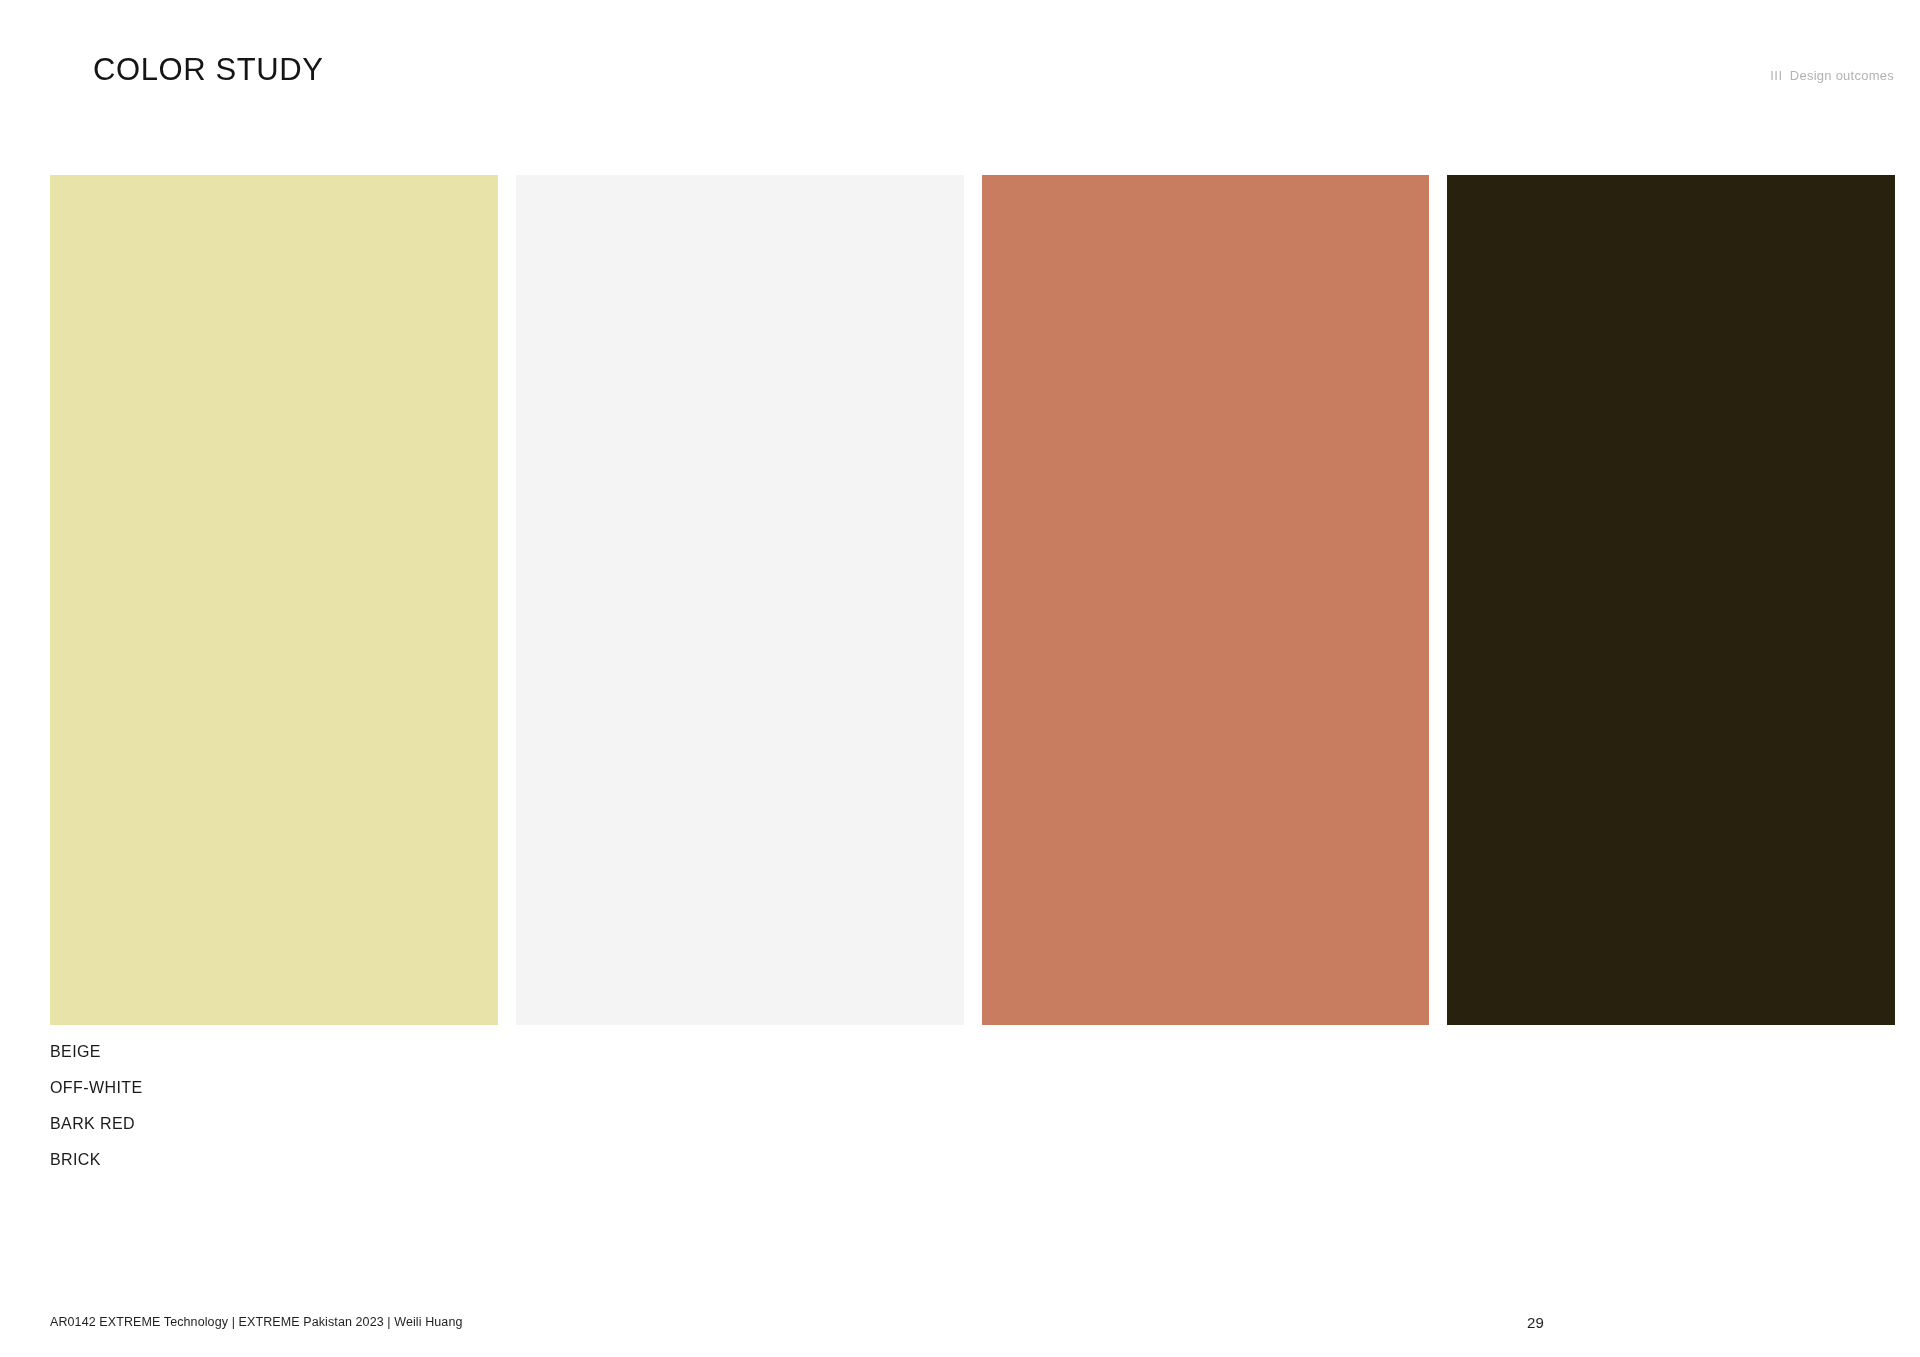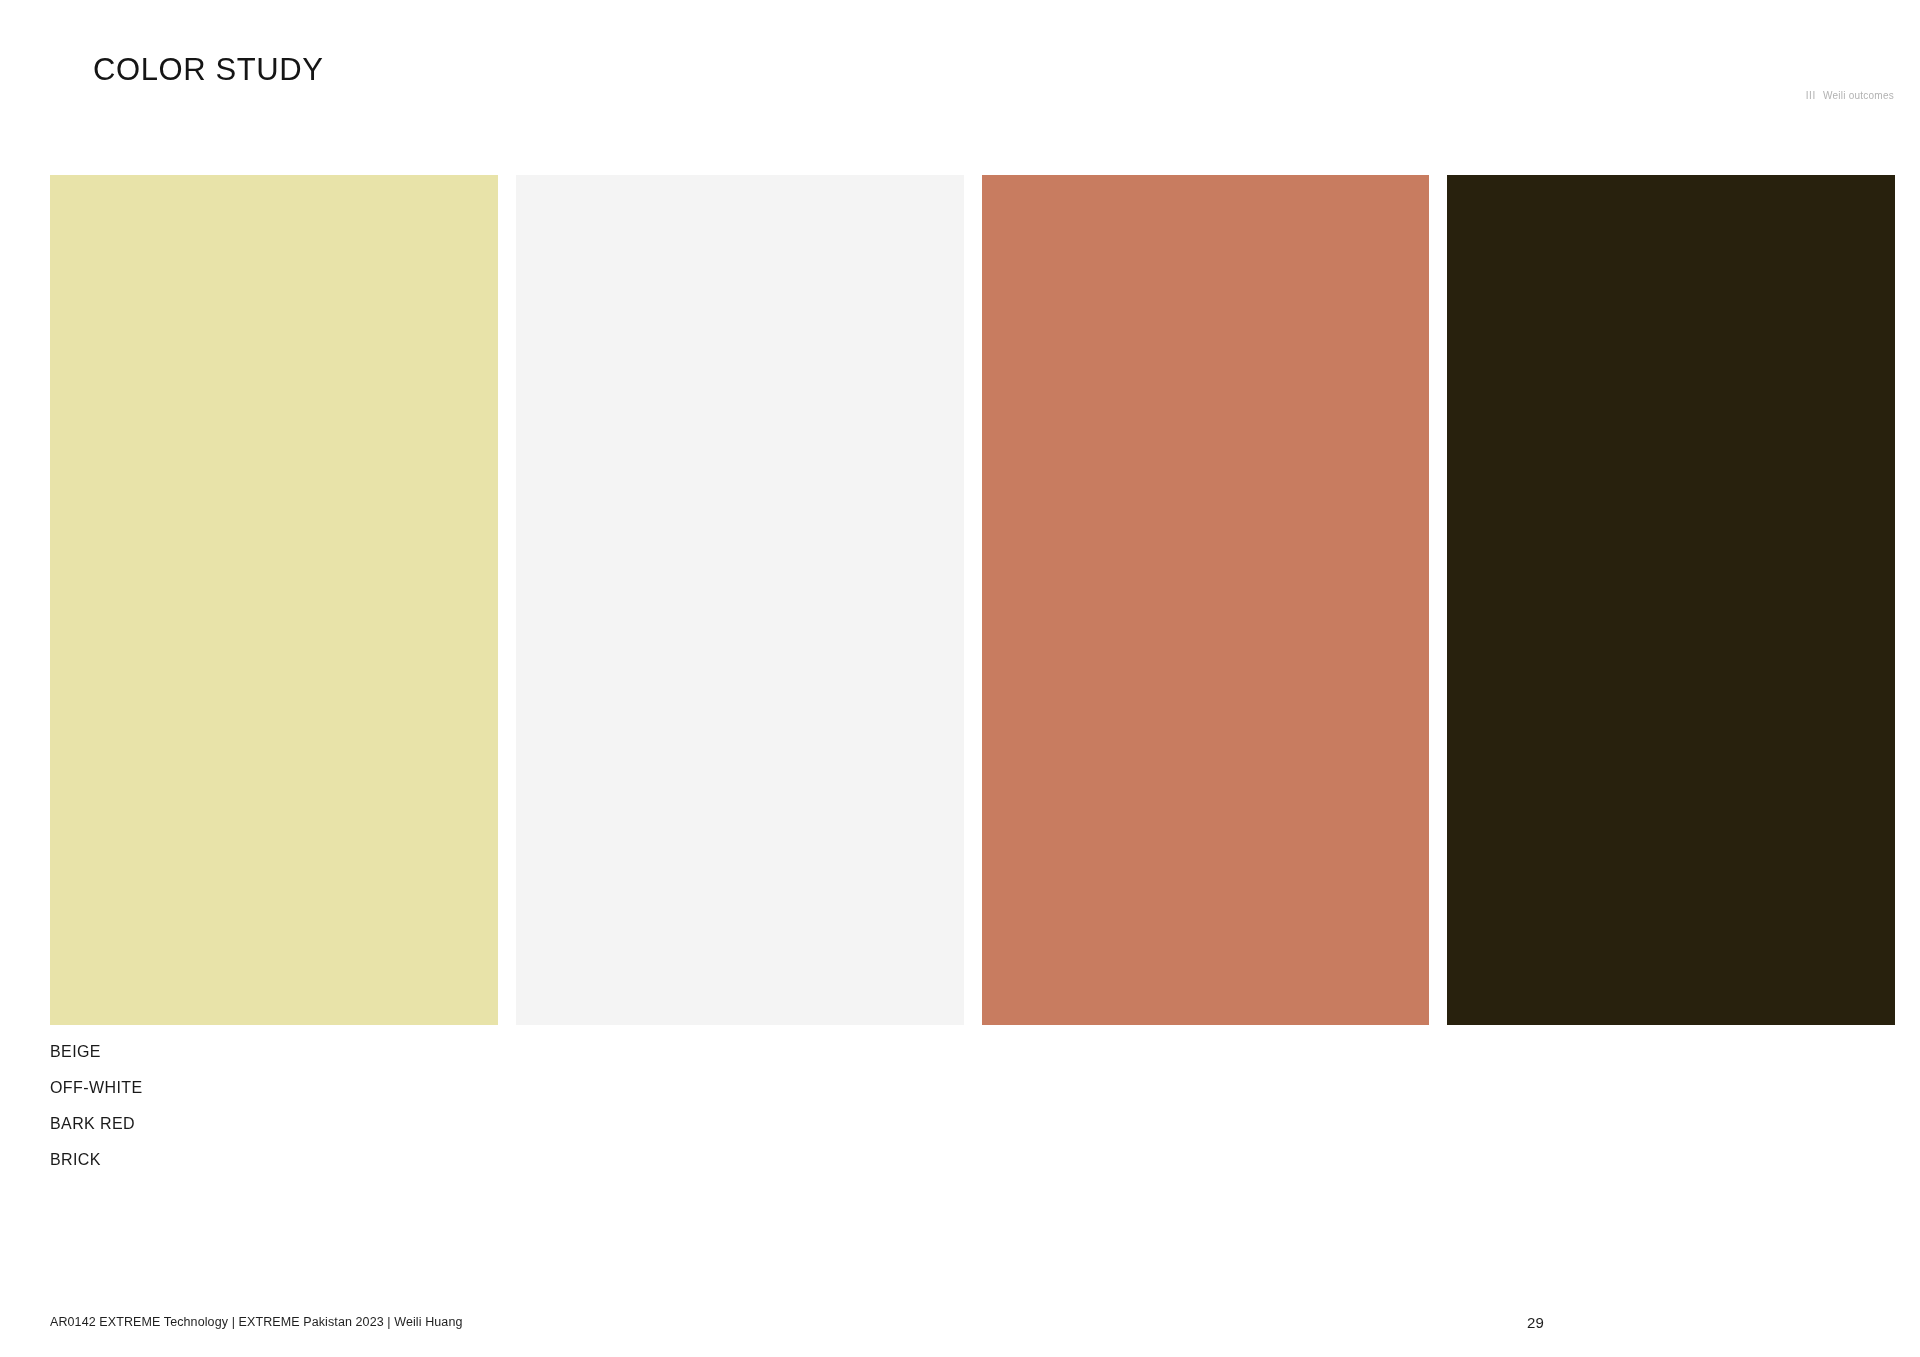--- a/index.html
+++ b/index.html
@@ -40,22 +40,22 @@
     font-weight: 400;
     letter-spacing: 0.6px;
     color: #151515;
     white-space: nowrap;
     margin-left: 43px;
   }
 
   .section-marker {
     position: absolute;
     right: 26px;
-    top: 90px;
-    font-size: 10px;
+    top: 68px;
+    font-size: 13px;
     font-weight: 400;
     color: #b2b2b2;
     letter-spacing: 0.25px;
     white-space: nowrap;
     display: flex;
     align-items: baseline;
     gap: 7px;
   }
   .section-marker .numeral {
     letter-spacing: 0.6px;
@@ -133,21 +133,21 @@
 </head>
 <body style="background: rgb(255, 255, 255);">
 
 <div class="slide">
 
   <div class="header">
     <div class="page-title">COLOR STUDY</div>
 
     <div class="section-marker" style="color: rgb(178, 178, 178);">
       <span class="numeral">III</span>
-      <span>Weili outcomes</span>
+      <span>Design outcomes</span>
     </div>
   </div>
 
   <div class="palette">
 
     <div class="swatch-col">
       <div class="swatch-chip" style="background-color: rgb(232, 227, 169);"></div>
     </div>
 
     <div class="swatch-col">

